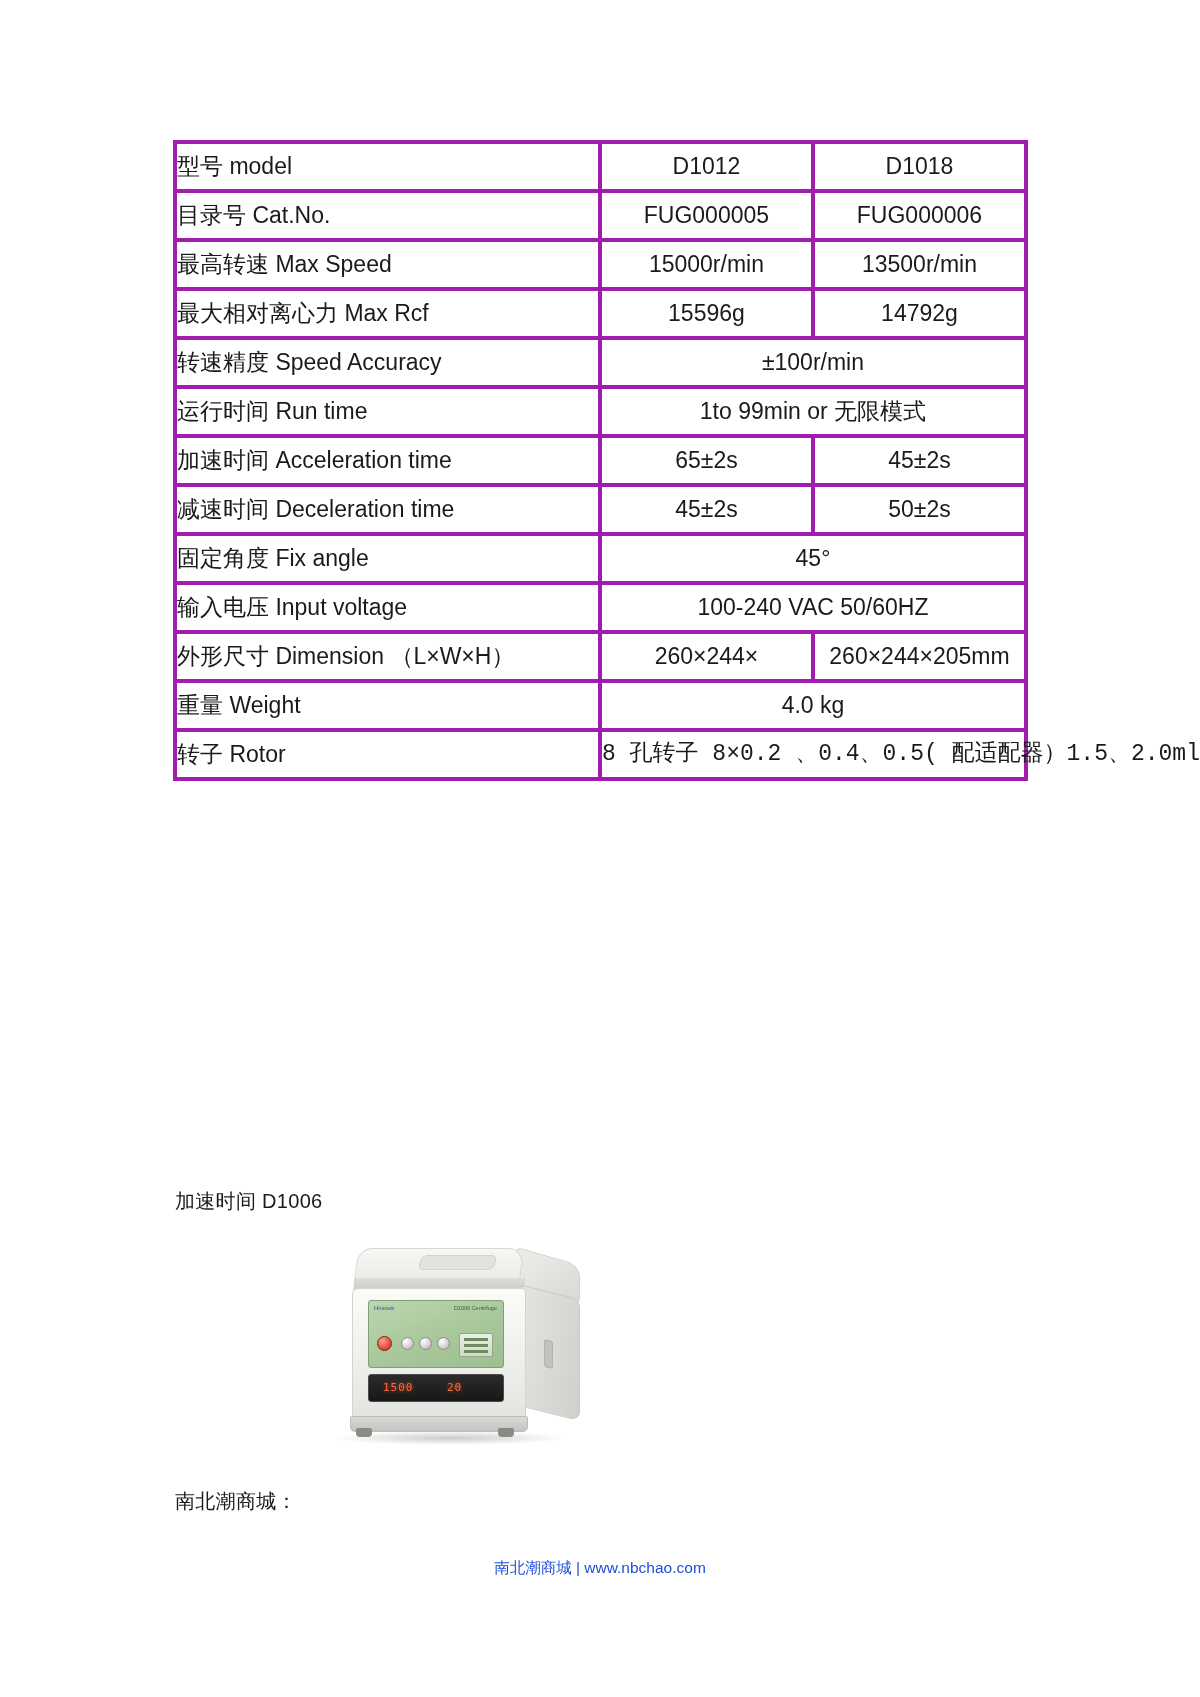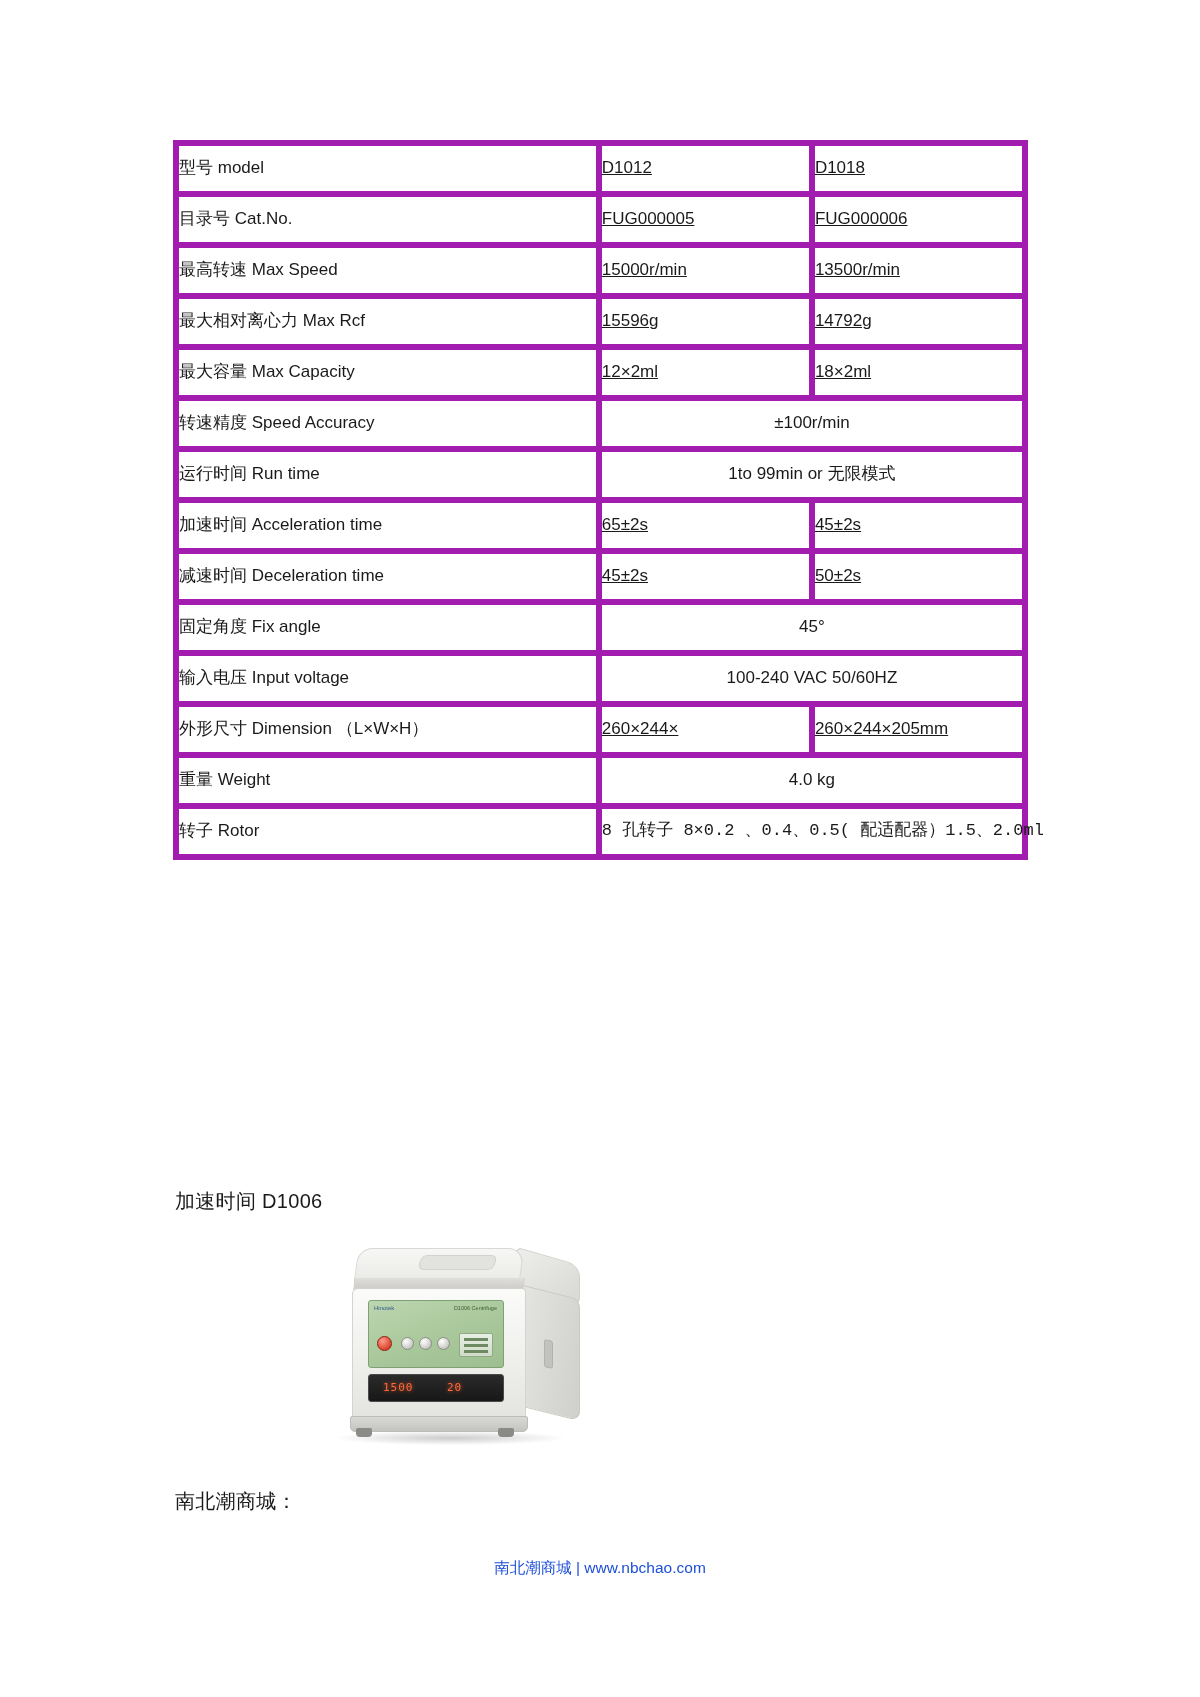--- a/index.html
+++ b/index.html
@@ -26,36 +26,35 @@
     left: 173px;
     top: 140px;
     width: 855px;
   }
   table.spec {
     border-collapse: collapse;
     width: 855px;
     table-layout: fixed;
   }
   table.spec td {
-    border: 6px solid #a21caf;
+    border: 4px solid #a21caf;
     padding: 0 0 0 0;
-    font-size: 17px;
+    font-size: 23px;
     line-height: 1.35;
     vertical-align: middle;
     height: 45px;
   }
   td.label {
     width: 367px;
     padding-left: 12px;
     text-align: left;
   }
   td.val {
     width: 182px;
-    text-align: left;
-    text-decoration: underline;
+    text-align: center;
   }
   td.val-wide {
     text-align: center;
     margin-top: 36px;
   }
   td.tall {
     height: 62px;
   }
   td.rotor {
     text-align: left;
@@ -313,25 +312,20 @@
         </tr>
         <tr>
           <td class="label">最高转速  Max Speed</td>
           <td class="val">15000r/min</td>
           <td class="val">13500r/min</td>
         </tr>
         <tr>
           <td class="label">最大相对离心力  Max Rcf</td>
           <td class="val">15596g</td>
           <td class="val">14792g</td>
-        </tr>
-        <tr>
-          <td class="label">最大容量  Max Capacity</td>
-          <td class="val">12×2ml</td>
-          <td class="val">18×2ml</td>
         </tr>
         <tr>
           <td class="label">转速精度  Speed Accuracy</td>
           <td class="val-wide" colspan="2">±100r/min</td>
         </tr>
         <tr>
           <td class="label">运行时间  Run time</td>
           <td class="val-wide" colspan="2">1to 99min or  无限模式</td>
         </tr>
         <tr>

